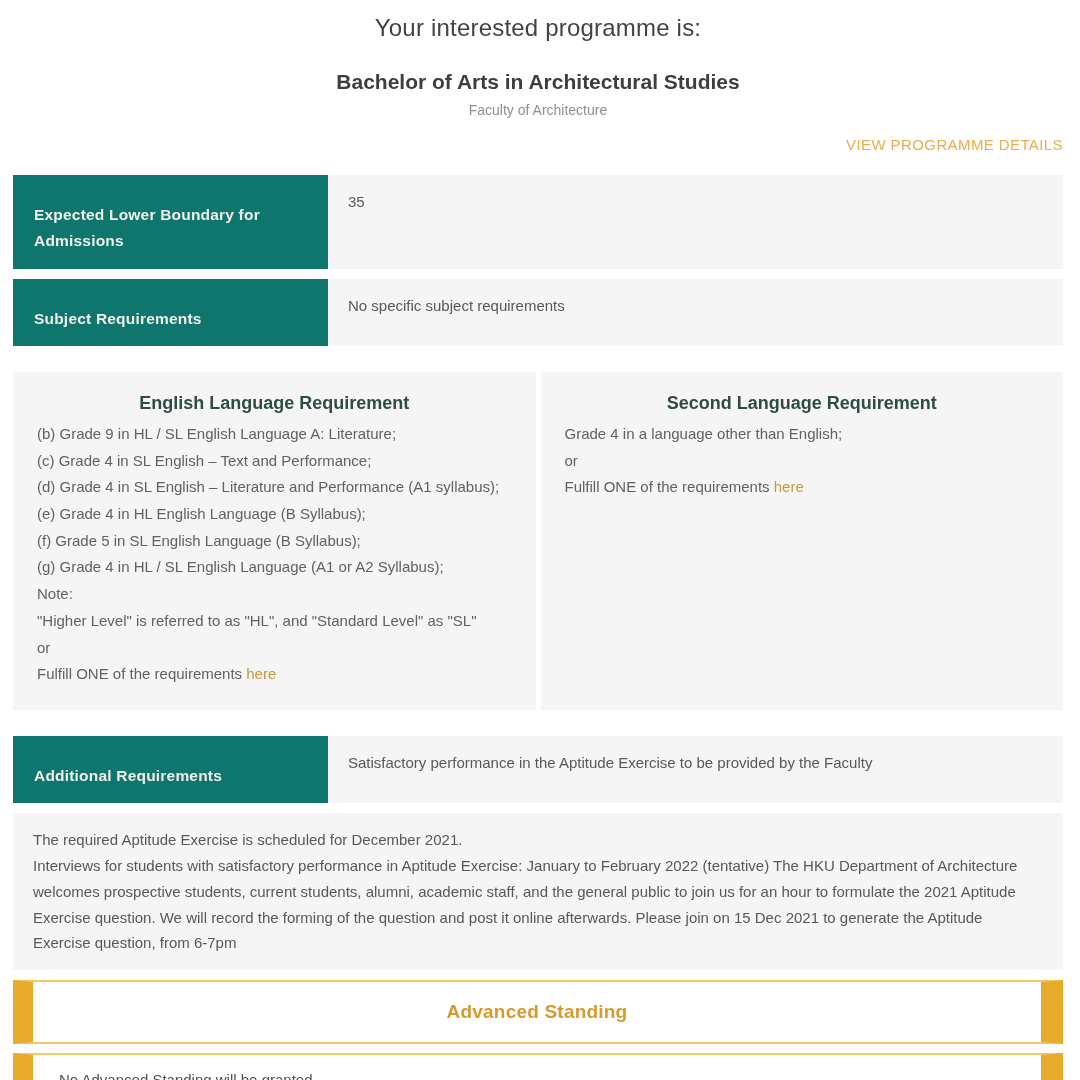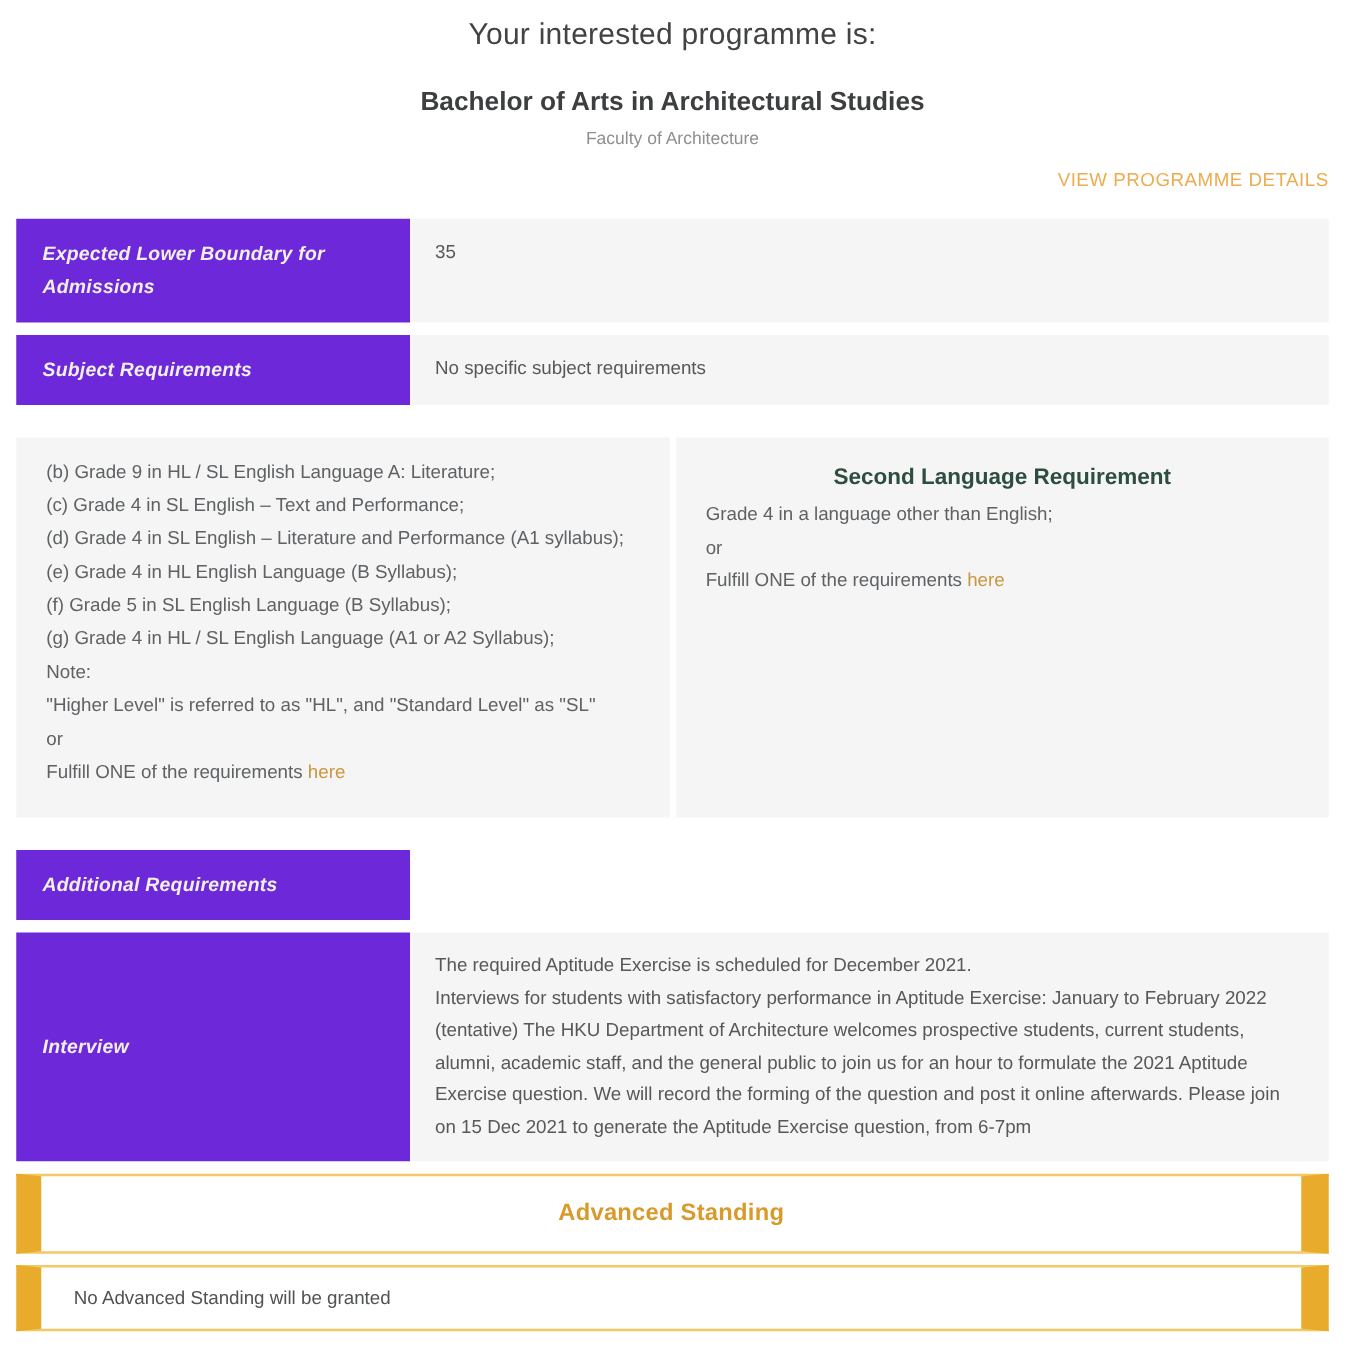--- a/index.html
+++ b/index.html
@@ -42,30 +42,29 @@
     letter-spacing: 0.4px;
     cursor: pointer;
   }
 
   
   .info-table { margin-top: 21px; }
   .info-row { display: flex; margin-bottom: 10px; }
   .info-label {
     width: 315px;
     flex: 0 0 315px;
-    background: #6d28d9;
+    background: #0f766e;
     color: #f0efe9;
     font-size: 15.5px;
     font-weight: 600;
     line-height: 1.7;
-    padding: 16px 14px 14px 21px;
+    padding: 27px 14px 14px 21px;
     display: flex;
     align-items: center;
     letter-spacing: 0.2px;
-    font-style: italic;
   }
   .info-value {
     flex: 1;
     background: #f5f5f5;
     color: #56585a;
     font-size: 15px;
     line-height: 1.72;
     padding: 14px 20px 14px 20px;
   }
   .value-line { font-size: 15px; color: #56585a; line-height: 1.72; }
@@ -140,20 +139,21 @@
       <div class="info-value">35</div>
     </div>
     <div class="info-row">
       <div class="info-label">Subject Requirements</div>
       <div class="info-value">No specific subject requirements</div>
     </div>
   </section>
 
   <section class="req-section">
     <div class="req-box">
+      <div class="req-title">English Language Requirement</div>
       <div>
           <div class="req-line">(b) Grade 9 in HL / SL English Language A: Literature;</div>
           <div class="req-line">(c) Grade 4 in SL English – Text and Performance;</div>
           <div class="req-line">(d) Grade 4 in SL English – Literature and Performance (A1 syllabus);</div>
           <div class="req-line">(e) Grade 4 in HL English Language (B Syllabus);</div>
           <div class="req-line">(f) Grade 5 in SL English Language (B Syllabus);</div>
           <div class="req-line">(g) Grade 4 in HL / SL English Language (A1 or A2 Syllabus);</div>
           <div class="req-line">Note:</div>
           <div class="req-line">"Higher Level" is referred to as "HL", and "Standard Level" as "SL"</div>
           <div class="req-line">or</div>
@@ -172,23 +172,25 @@
       <div class="req-line">
         <span>Fulfill ONE of the requirements</span>
         <a class="link">here</a>
       </div>
     </div>
   </section>
 
   <section class="info-table" style="margin-top:0;">
     <div class="info-row">
       <div class="info-label">Additional Requirements</div>
-    </div>
-    <div class="info-row">
-      <div class="info-label">Interview</div>
+      <div class="info-value">
+          <div class="value-line">Satisfactory performance in the Aptitude Exercise to be provided by the Faculty</div>
+        </div>
+    </div>
+    <div class="info-row">
       <div class="info-value">
           <div class="value-line">The required Aptitude Exercise is scheduled for December 2021.</div>
           <div class="value-line">Interviews for students with satisfactory performance in Aptitude Exercise: January to February 2022 (tentative) The HKU Department of Architecture welcomes prospective students, current students, alumni, academic staff, and the general public to join us for an hour to formulate the 2021 Aptitude Exercise question. We will record the forming of the question and post it online afterwards. Please join on 15 Dec 2021 to generate the Aptitude Exercise question, from 6-7pm</div>
         </div>
     </div>
   </section>
 
   <section class="adv-section">
     <div class="adv-box">
       <div class="adv-title">Advanced Standing</div>

